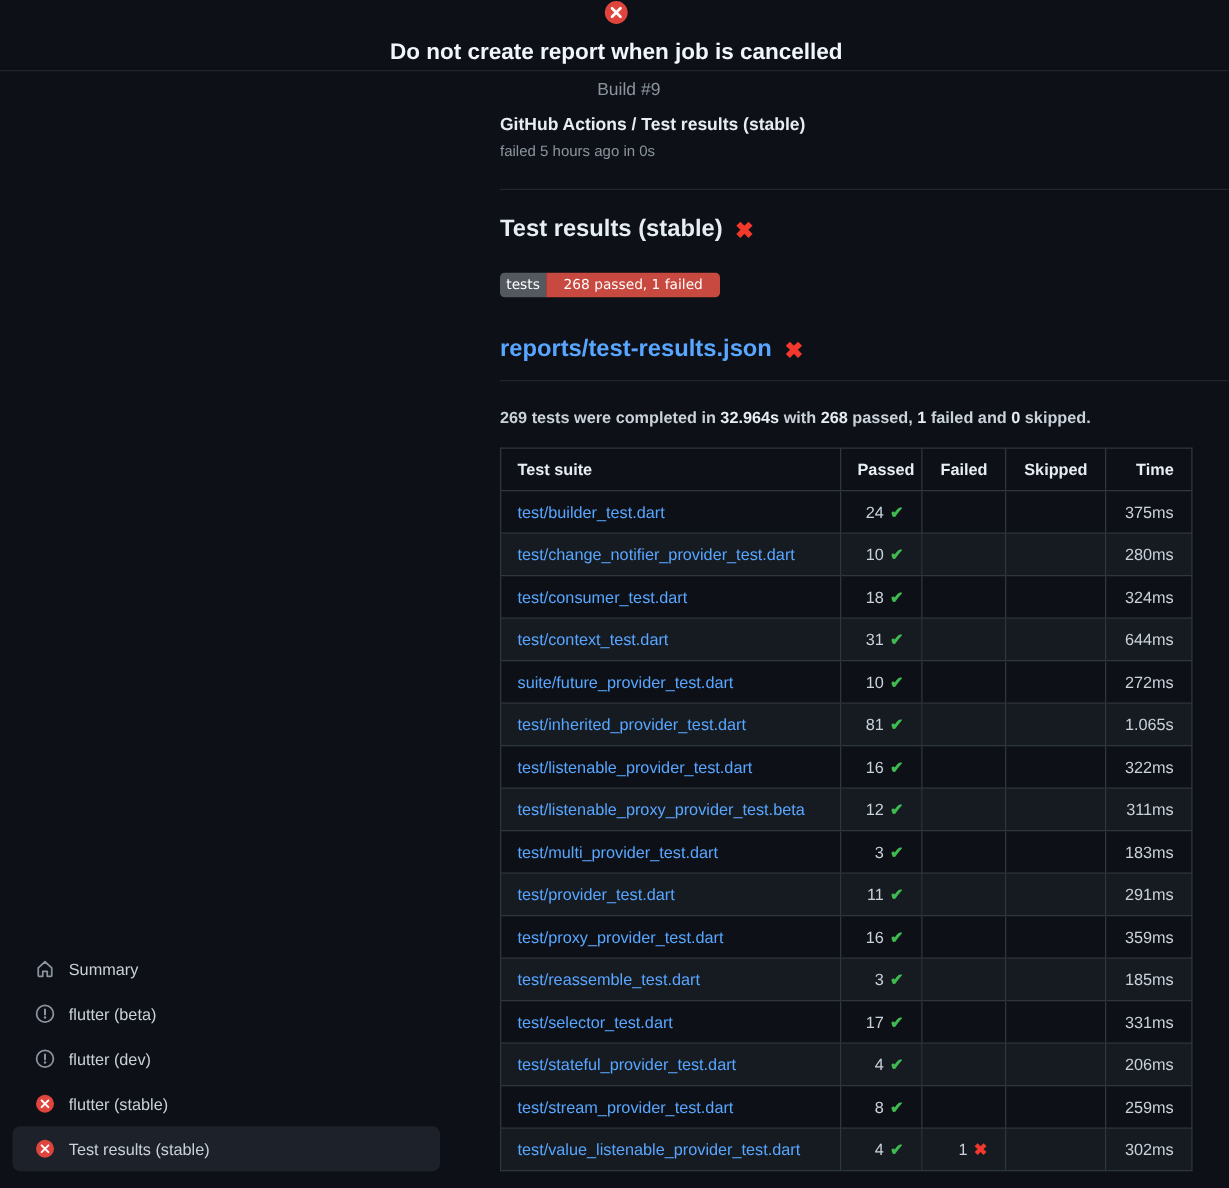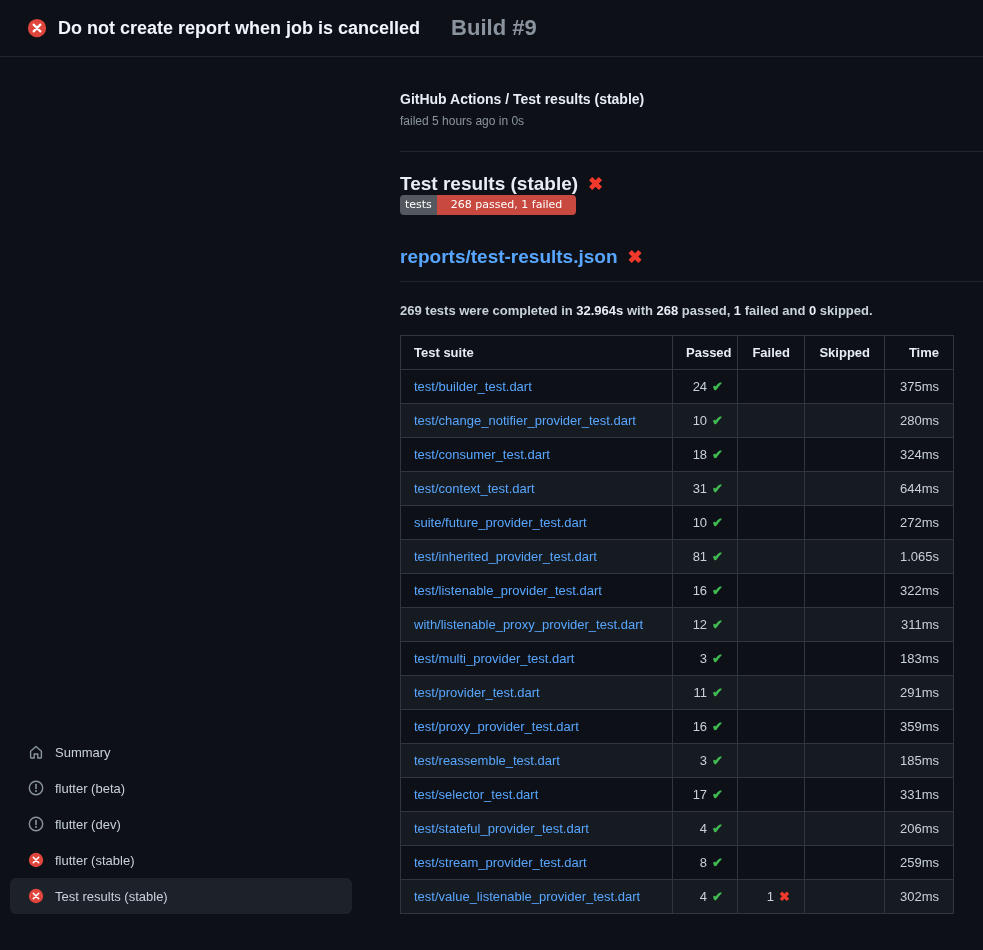--- a/index.html
+++ b/index.html
@@ -8,23 +8,24 @@
     background:var(--bg); color:var(--text);
     font-family:"Liberation Sans", sans-serif; font-size:14px;
   }
   a { text-decoration:none; }
 
   
   .top-header{
     display:flex; align-items:center; gap:11px;
     height:57px; padding:0 24px 0 27px;
     border-bottom:1px solid var(--divider);
+    flex-direction:column;
   }
   .page-title{ font-size:18px; font-weight:700; color:#f0f6fc; white-space:nowrap; }
-  .build-number{ font-size:22px; font-weight:700; color:var(--muted);margin-left:20px; }
+  .build-number{ font-size:14px; font-weight:400; color:var(--muted);margin-left:20px; }
 
   
   .layout{ display:flex; align-items:flex-end; }
   .sidebar{ width:376px; flex-shrink:0; padding:18px 24px 0 10px; }
   .main{ flex:1; min-width:0; padding:34px 0 0 24px; }
 
   
   .side-item{
     display:flex; align-items:center; gap:11px;
     padding:10px 8px 10px 18px; border-radius:6px;
@@ -37,21 +38,21 @@
   
   .breadcrumb{ font-size:14px; font-weight:700; color:#e6edf3; }
   .meta-line{ font-size:12px; color:var(--muted); margin-top:7px; }
   .divider{ border:none; border-top:1px solid var(--divider); margin-top:23px; }
 
   .section-title-row{ display:flex; align-items:center; gap:10px; margin-top:21px; }
   .section-title{ font-size:19px; font-weight:700; color:#e6edf3; }
   .fail-cross{ color:var(--red); font-size:18px; font-weight:700; line-height:1; }
 
   .badge{
-    display:inline-flex; border-radius:4px; overflow:hidden;
+    display:inline-flex; margin-top:23px; border-radius:4px; overflow:hidden;
     font-family:"DejaVu Sans", sans-serif; font-size:11px; line-height:1;
   }
   .badge-label{ background:var(--badge-label-bg); color:#fff; padding:4px 5px 5px; }
   .badge-value{ background:var(--badge-value-bg); color:#fff; padding:4px 14px 5px; }
 
   .report-title-row{ display:flex; align-items:center; gap:10px; margin-top:31px; }
   .report-title{ font-size:19px; font-weight:700; color:var(--link); }
   .report-divider{ margin-top:13px; }
 
   .summary-line{ margin-top:21px; font-size:13px; color:#c9d1d9;font-weight:bold; }
@@ -228,21 +229,21 @@
     <td class="col-num col-time"><span class="val-time">1.065s</span></td>
   </tr>
           <tr>
     <td class="col-suite"><a href="#">test/listenable_provider_test.dart</a></td>
     <td class="col-num"><span class="val-passed">16</span><span class="glyph check icon-passed">✔</span></td>
     <td class="col-num"><span class="val-failed"></span></td>
     <td class="col-num"><span class="val-skipped"></span></td>
     <td class="col-num col-time"><span class="val-time">322ms</span></td>
   </tr>
           <tr>
-    <td class="col-suite"><a href="#">with/listenable_proxy_provider_test.dart</a></td>
+    <td class="col-suite"><a href="#">test/listenable_proxy_provider_test.beta</a></td>
     <td class="col-num"><span class="val-passed">12</span><span class="glyph check icon-passed">✔</span></td>
     <td class="col-num"><span class="val-failed"></span></td>
     <td class="col-num"><span class="val-skipped"></span></td>
     <td class="col-num col-time"><span class="val-time">311ms</span></td>
   </tr>
           <tr>
     <td class="col-suite"><a href="#">test/multi_provider_test.dart</a></td>
     <td class="col-num"><span class="val-passed">3</span><span class="glyph check icon-passed">✔</span></td>
     <td class="col-num"><span class="val-failed"></span></td>
     <td class="col-num"><span class="val-skipped"></span></td>

